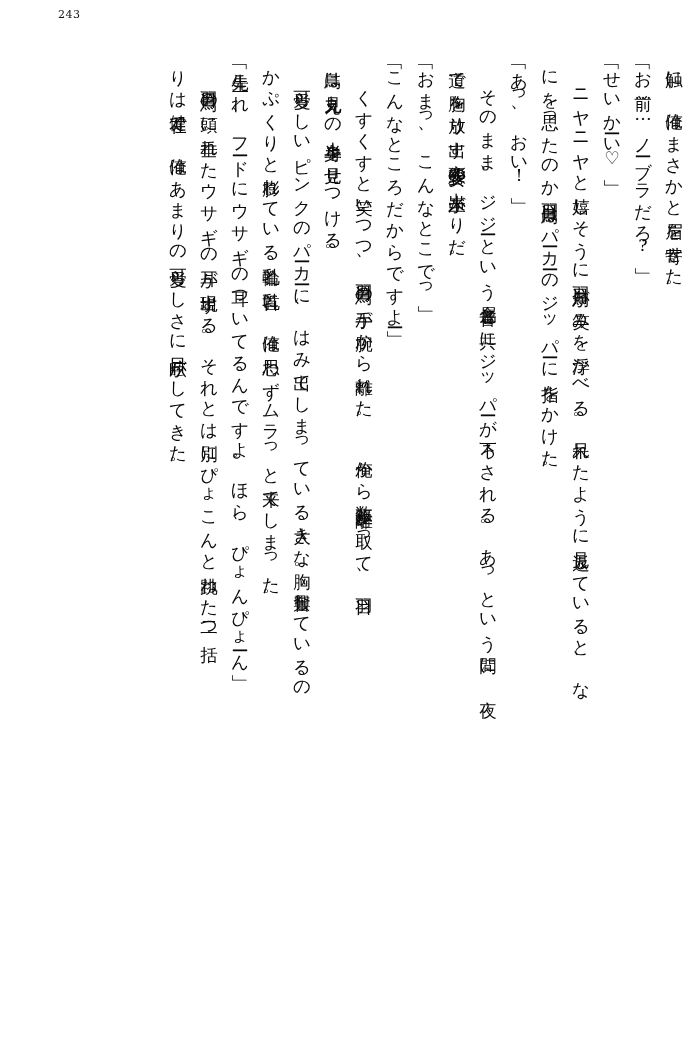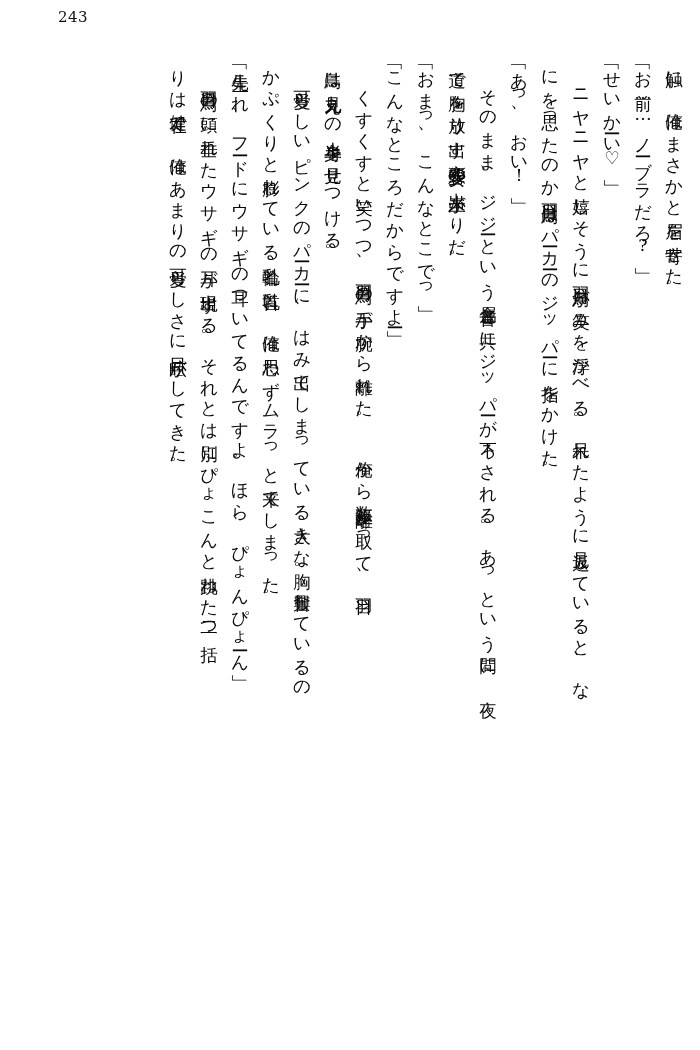--- a/index.html
+++ b/index.html
@@ -18,21 +18,21 @@
   .page {
     position: relative;
     width: 700px;
     height: 1050px;
     box-sizing: border-box;
   }
   .page-number {
     position: absolute;
     top: 8px;
     left: 58px;
-    font-size: 15px;
+    font-size: 11px;
     letter-spacing: 0.5px;
     font-family: "DejaVu Serif", "Liberation Serif", serif;
     color: #111;
   }
   .text-body {
     position: absolute;
     top: 58px;
     left: 28px;
     right: 18px;
     bottom: 24px;

